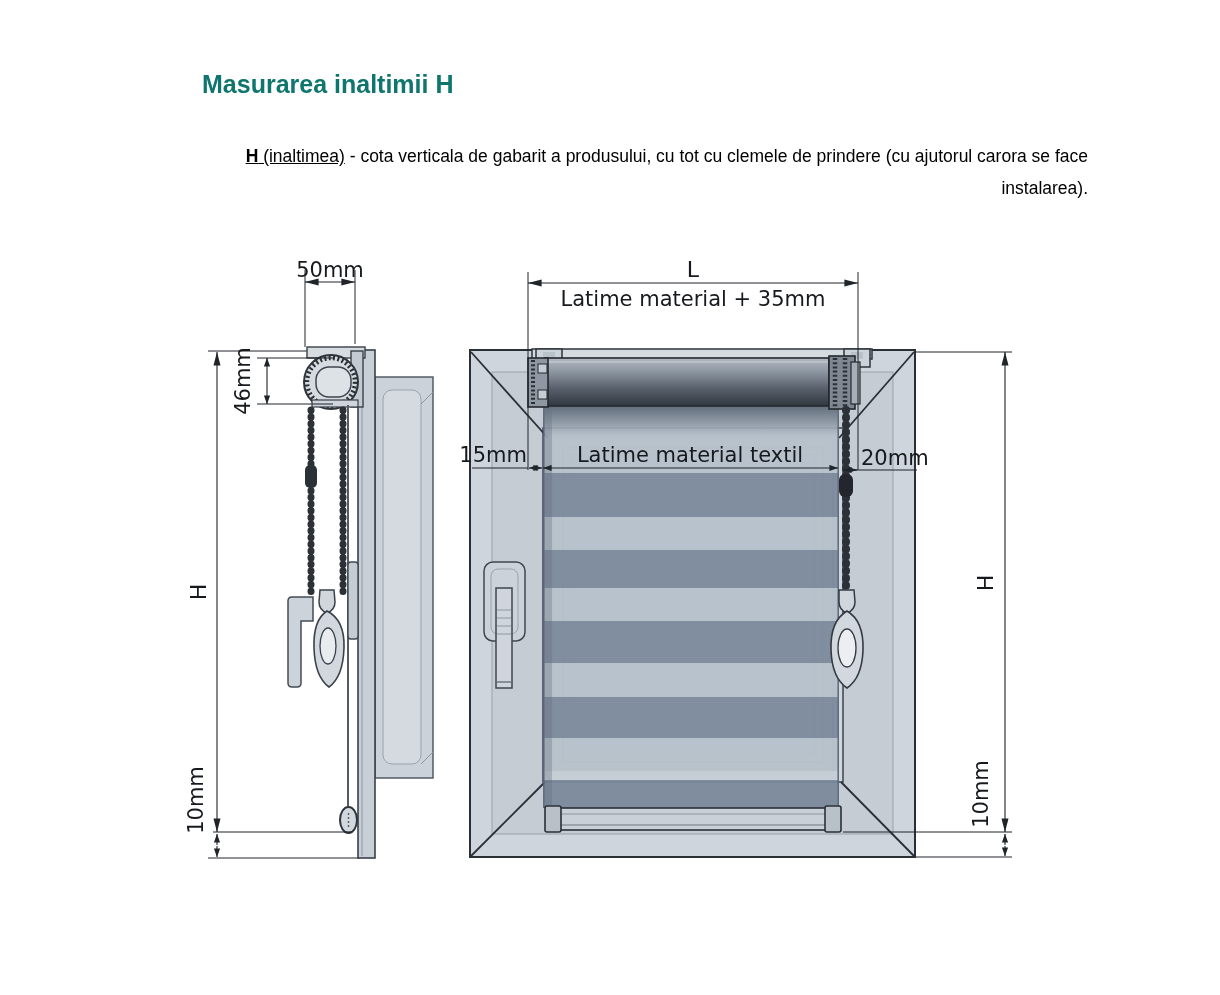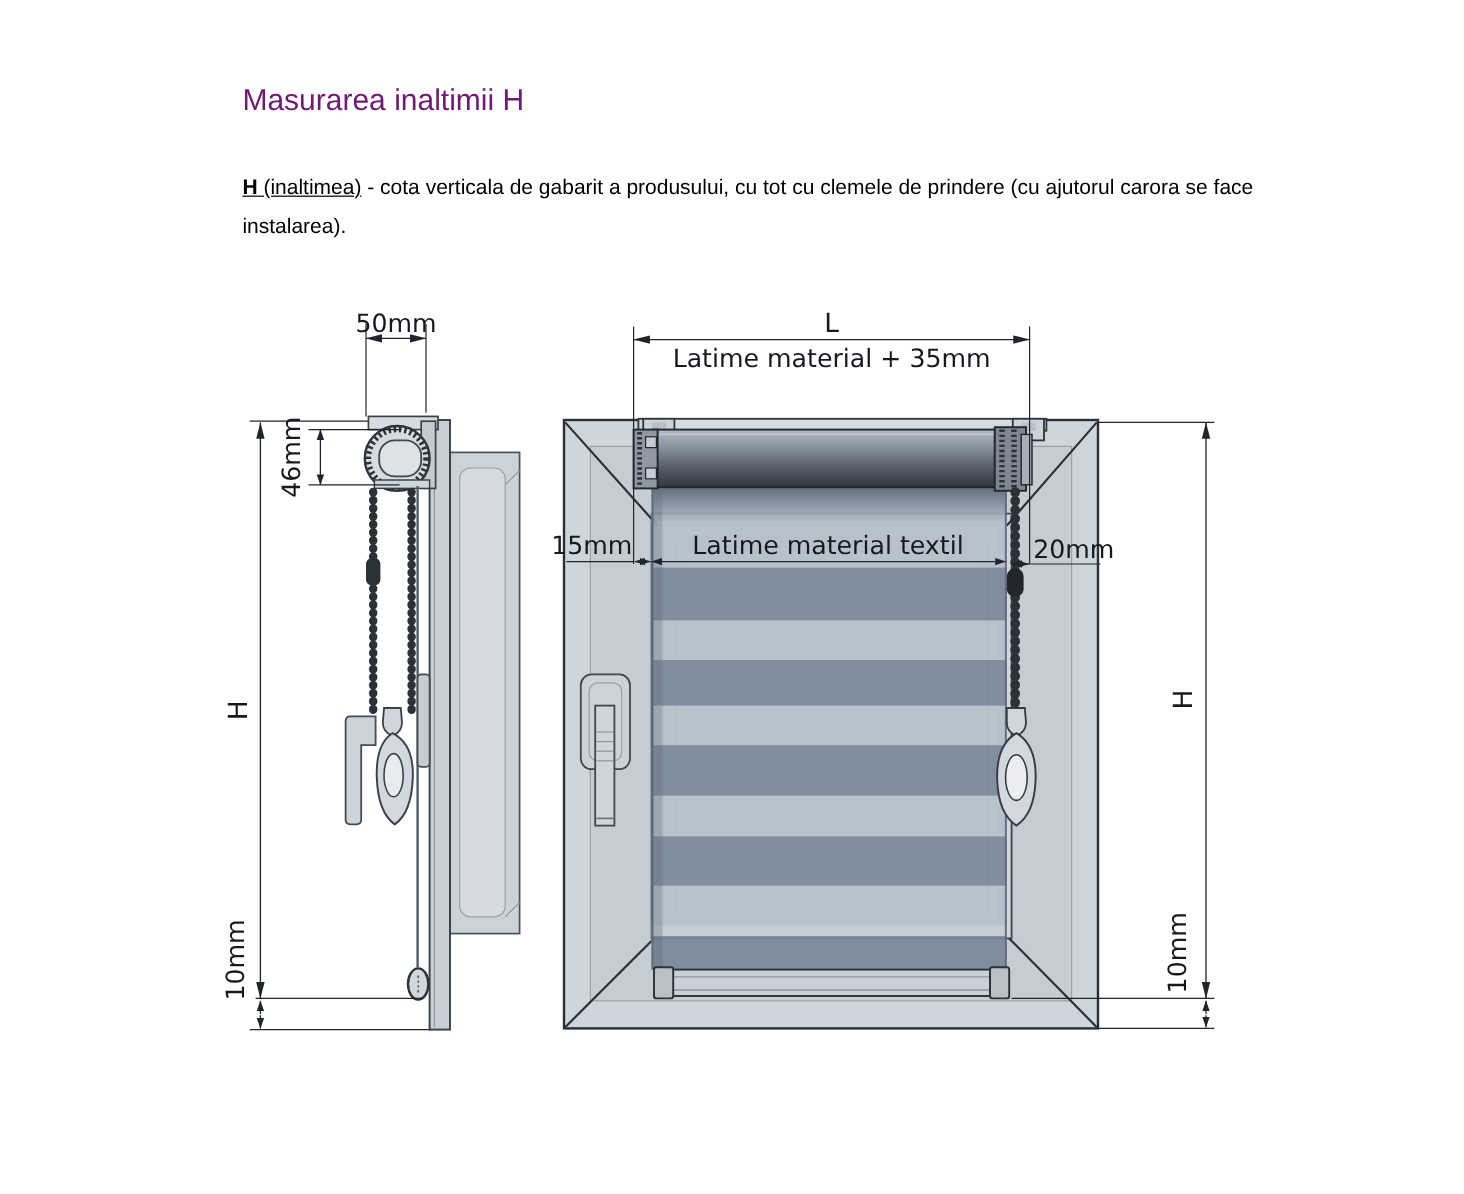--- a/index.html
+++ b/index.html
@@ -1,18 +1,18 @@
 <!DOCTYPE html>
 <html><head>
 <meta charset="utf-8">
 <style>
   html,body{margin:0;padding:0;background:#ffffff;}
   body{width:1220px;height:995px;position:relative;font-family:"Liberation Sans",sans-serif;overflow:hidden;}
-  .page-title{position:absolute;left:202px;top:70px;margin:0;font-size:25px;font-weight:normal;color:#701a75;}
-  .definition{position:absolute;left:202px;top:140px;width:886px;margin:0;font-size:17.5px;line-height:32px;color:#000;}
+  .page-title{position:absolute;left:202px;top:70px;margin:0;font-size:25px;font-weight:bold;color:#0f766e;}
+  .definition{position:absolute;left:202px;top:140px;width:886px;margin:0;font-size:17.5px;line-height:32px;color:#000;text-align:right;}
   .definition .term{text-decoration:underline;}
   .definition .term b{font-weight:bold;}
   svg.diagram{position:absolute;left:0;top:0;}
   
   .dim{stroke:#20252b;stroke-width:1.1;fill:none;}
   .tick{stroke:#20252b;stroke-width:1;fill:none;}
   .outl{stroke:#2a2f36;stroke-width:1.8;fill:none;}
   .thin{stroke:#8d959e;stroke-width:1;fill:none;}
   .dimtext{font-family:"DejaVu Sans",sans-serif;font-size:21px;fill:#16191d;}
   .dimtext.big{font-size:22px;}

